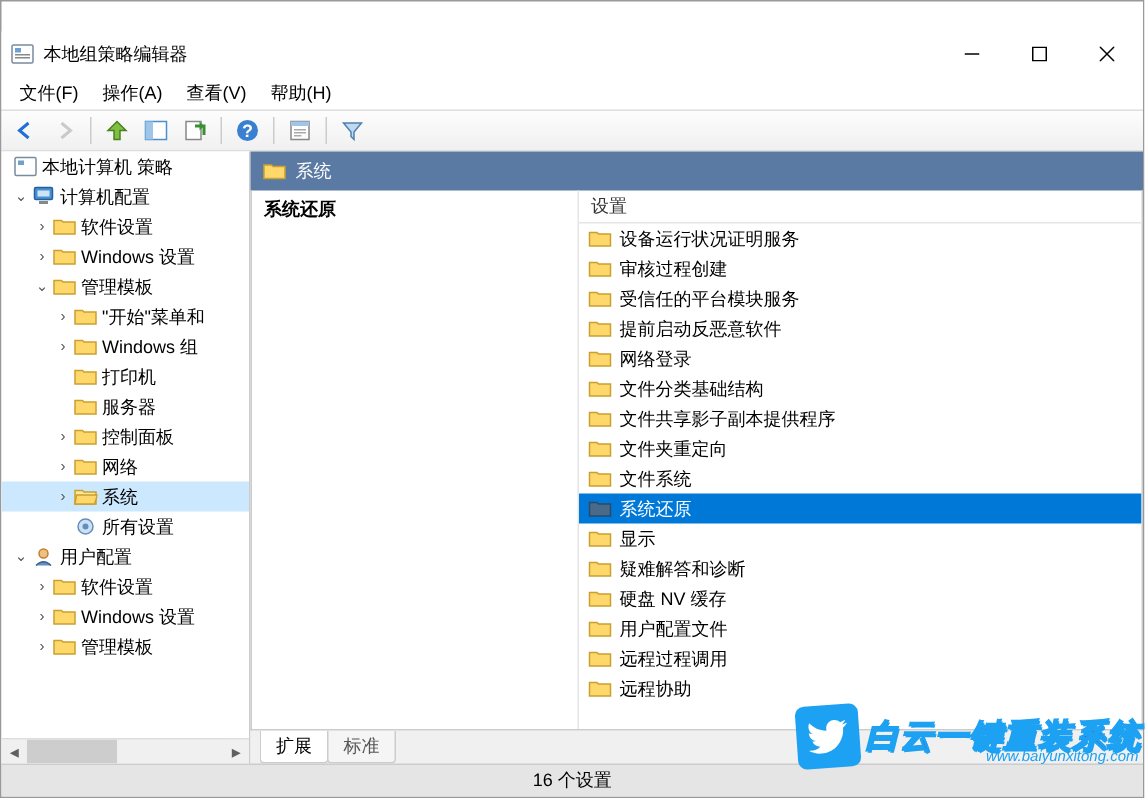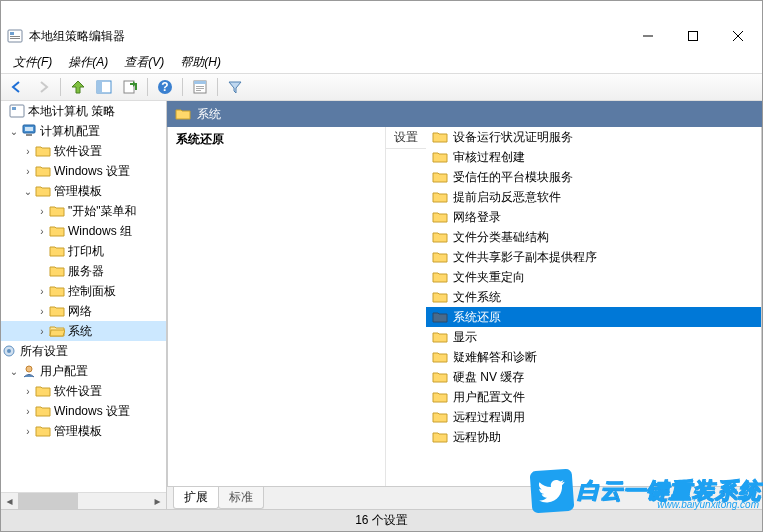--- a/index.html
+++ b/index.html
@@ -7,21 +7,21 @@
 
 .window { width: 763px; height: 532px; border: 1px solid #999; display: flex; flex-direction: column; background: #fff; }
 
 .titlebar { height: 30px; display: flex; align-items: center; padding: 0 2px 0 6px; background: #fff; margin-top: 20px; }
 .titlebar-icon { width: 16px; height: 16px; margin-right: 6px; }
 .titlebar-text { flex: 1; }
 .win-btns { display: flex; }
 .win-btn { width: 45px; height: 28px; display: flex; align-items: center; justify-content: center; cursor: default; }
 
 .menubar { height: 22px; display: flex; align-items: center; padding: 0 4px; background: #fff; }
-.menu-item { padding: 2px 8px; cursor: default; font-style: italic; }
+.menu-item { padding: 2px 8px; cursor: default; }
 
 .toolbar { height: 28px; display: flex; align-items: center; padding: 0 4px; border-top: 1px solid #ddd; border-bottom: 1px solid #ddd; background: linear-gradient(#fdfdfd,#f0f0f0); gap: 2px; }
 .tb-btn { width: 24px; height: 22px; display: flex; align-items: center; justify-content: center; cursor: default; border-radius: 2px; }
 .tb-sep { width: 1px; height: 18px; background: #ccc; margin: 0 3px; }
 
 .body-area { flex: 1; display: flex; min-height: 0; }
 
 .tree-pane { width: 166px; border-right: 1px solid #ccc; display: flex; flex-direction: column; background: #fff; overflow: hidden; }
 .tree-scroll { flex: 1; overflow: auto; }
 .tree-hscroll { height: 17px; background: #f0f0f0; border-top: 1px solid #ddd; position: relative; overflow: hidden; }
@@ -34,21 +34,21 @@
 .expander { width: 14px; height: 14px; display: inline-flex; align-items: center; justify-content: center; color: #555; font-size: 10px; }
 .tree-icon { width: 16px; height: 16px; margin-right: 3px; display: inline-flex; align-items:center; justify-content:center; }
 .tree-label { }
 
 .content-pane { flex: 1; display: flex; flex-direction: column; min-width: 0; }
 .content-header { height: 26px; background: #5b7aa3; display: flex; align-items: center; padding: 0 8px; gap: 6px; }
 .content-header-text { color: #fff; font-weight: 400; }
 .content-body { flex: 1; display: flex; border: 1px solid #ccc; border-top: none; min-height: 0; position: relative; }
 .desc-col { width: 218px; border-right: 1px solid #e5e5e5; padding: 4px 8px; }
 .desc-title { font-weight: bold; }
-.list-col { flex: 1; display: flex; min-height: 0; }
+.list-col { flex: 1; display: flex; flex-direction: column; min-height: 0; }
 .list-header { height: 22px; border-bottom: 1px solid #e5e5e5; display: flex; align-items: center; padding: 0 8px; color: #333; }
 .list-scroll { flex: 1; overflow-y: scroll; }
 .list-row { height: 20px; display: flex; align-items: center; padding: 0 6px; gap: 5px; cursor: default; }
 .list-row.selected { background: #0078d7; color: #fff; }
 .folder-icon { width: 16px; height: 14px; }
 
 .tabs-row { height: 22px; display: flex; align-items: flex-end; background: #f0f0f0; padding-left: 6px; gap: 0; }
 .tab { padding: 2px 10px; background: #fff; border: 1px solid #ccc; border-top: none; border-radius: 0 0 3px 3px; margin-right: -1px; font-size: 12px; }
 .tab.active { background: #fff; }
 .tab.inactive { background: #f5f5f5; color: #555; }
@@ -275,21 +275,21 @@
             <span class="expander">›</span>
             <span class="tree-icon">
               <svg width="16" height="14">
                 <path d="M1 3 L6 3 L7 4 L15 4 L15 12 L1 12 Z" fill="#ffe89b" stroke="#caa02e"></path>
                 <path d="M2 6 L16 6 L14 12 L1 12 Z" fill="#ffd86b" stroke="#caa02e"></path>
               </svg>
             </span>
             <span class="tree-label">系统</span>
           </div>
 
-        <div class="tree-node" style="">
+        <div class="tree-node" style="padding-left:48px">
             <span class="tree-icon">
               <svg width="16" height="14">
                 <circle cx="8" cy="7" r="5" fill="#d0e0f0" stroke="#6090c0"></circle>
                 <circle cx="8" cy="7" r="2" fill="#6090c0"></circle>
               </svg>
             </span>
             <span class="tree-label">所有设置</span>
           </div>
 
         <div class="tree-node" style="padding-left:6px">

